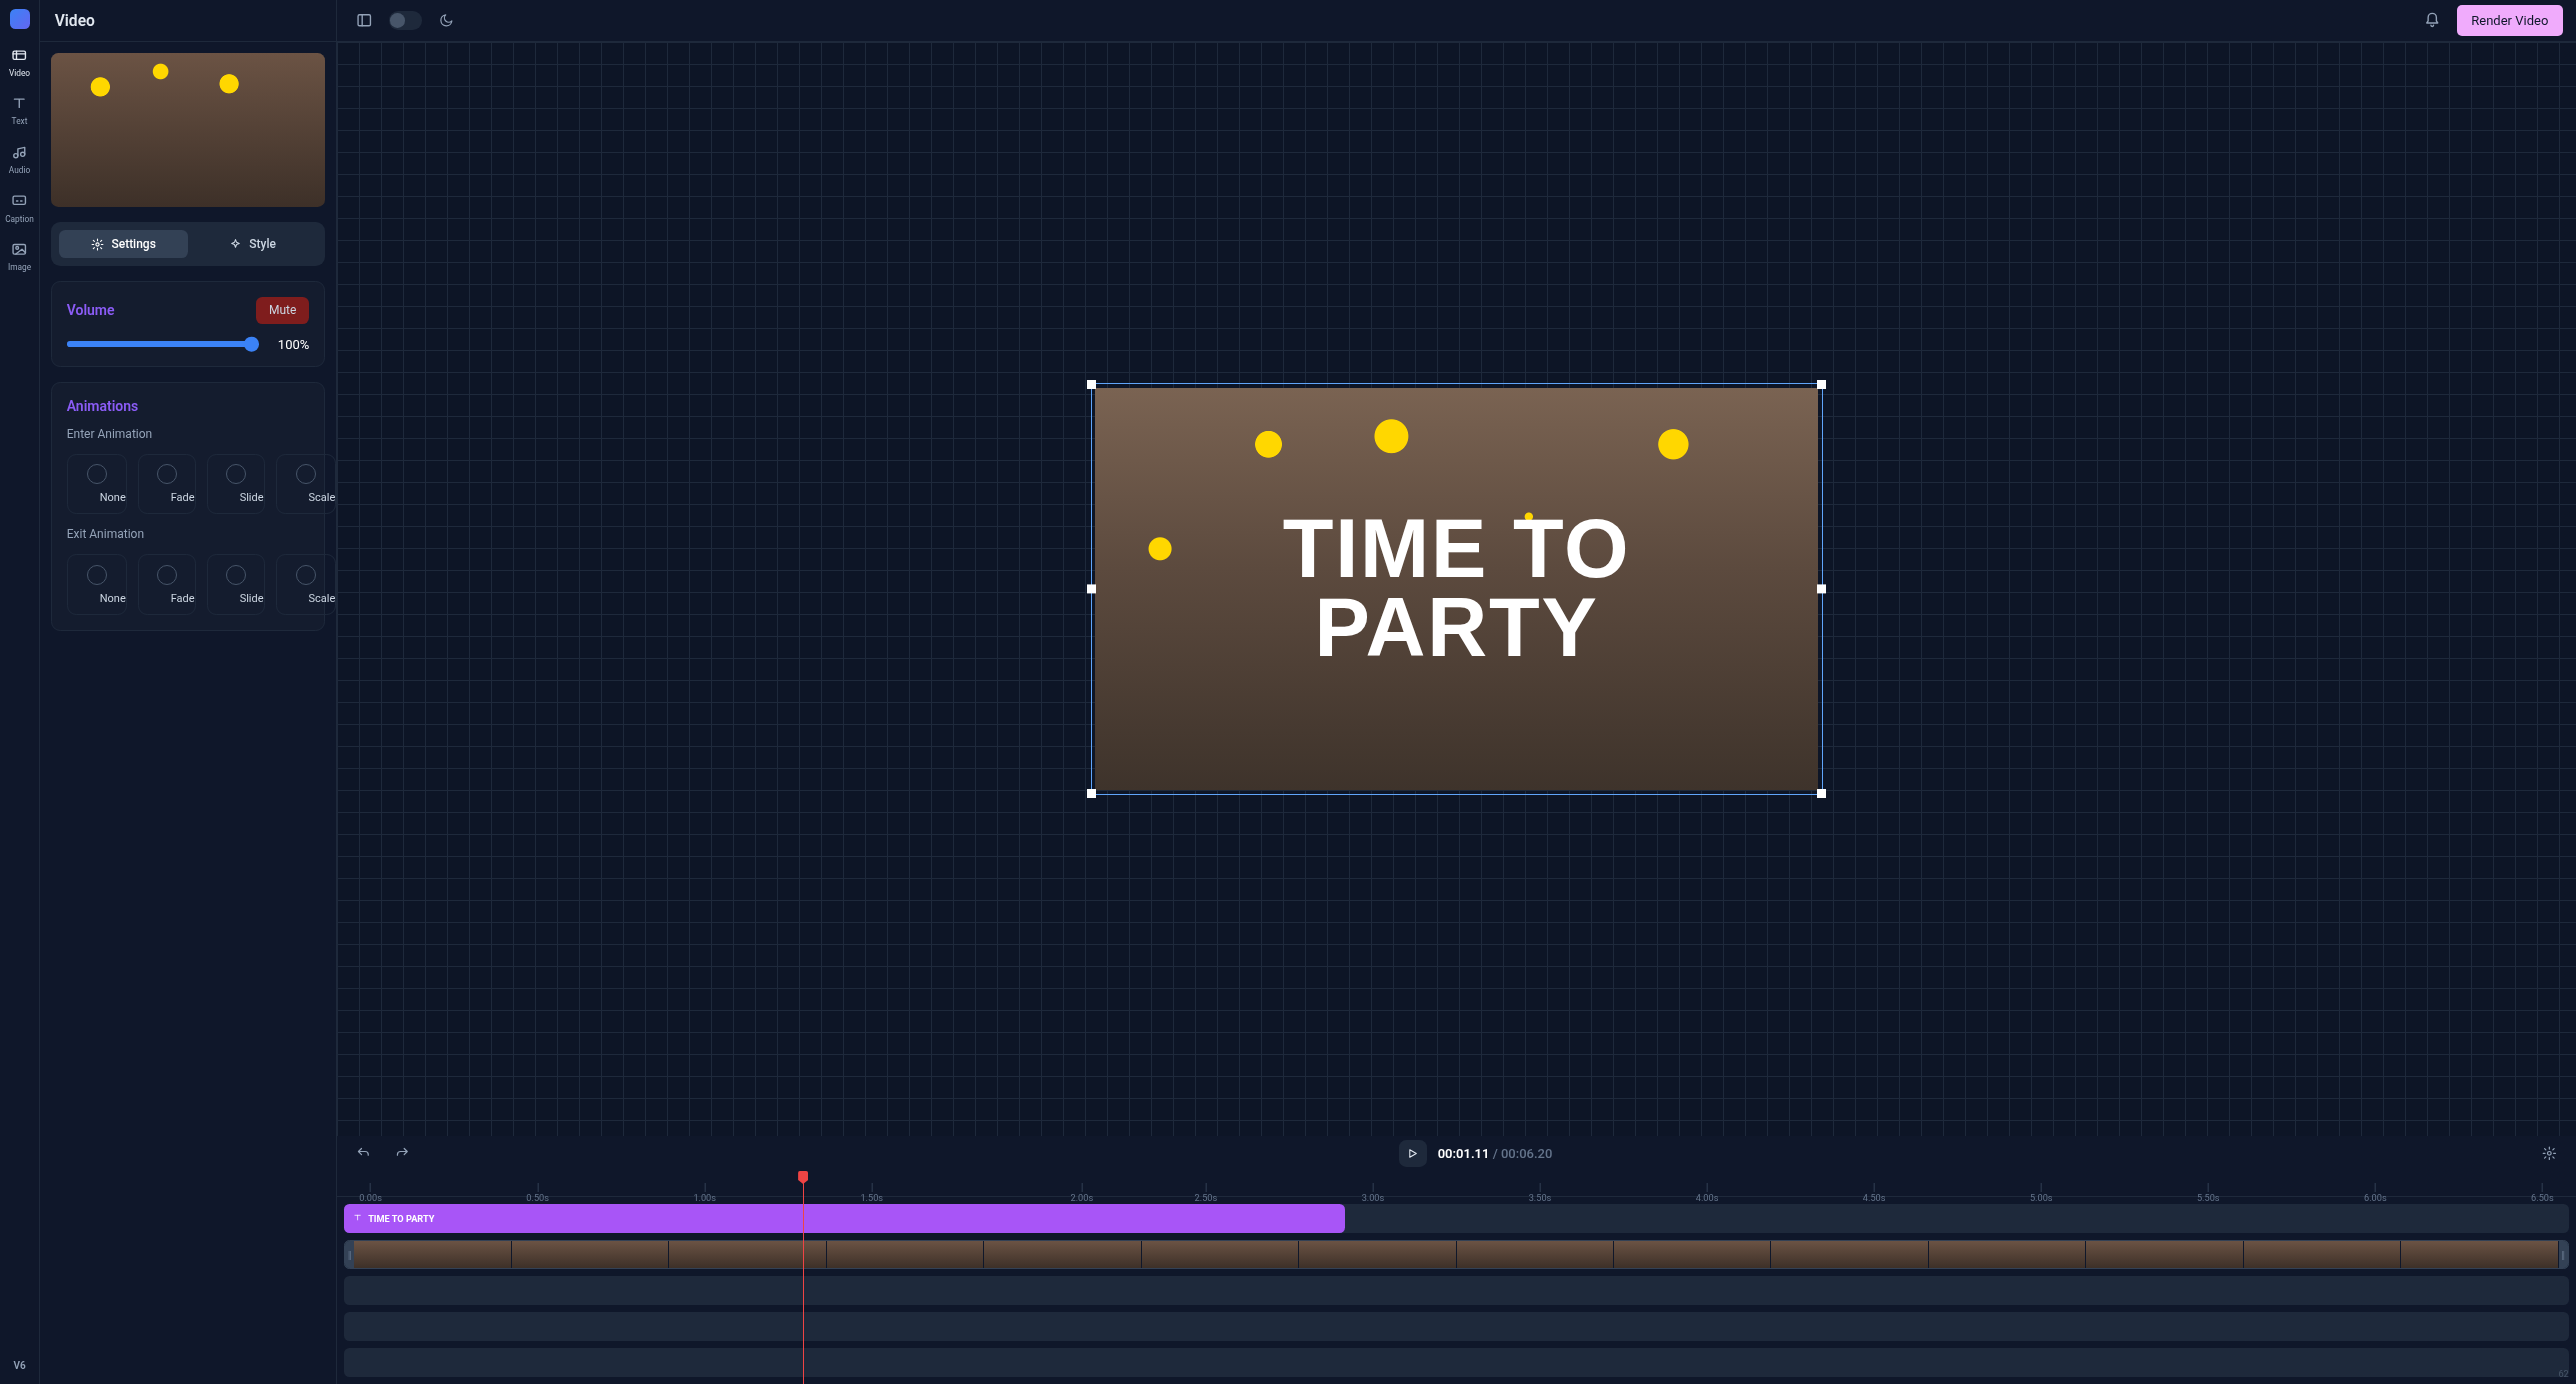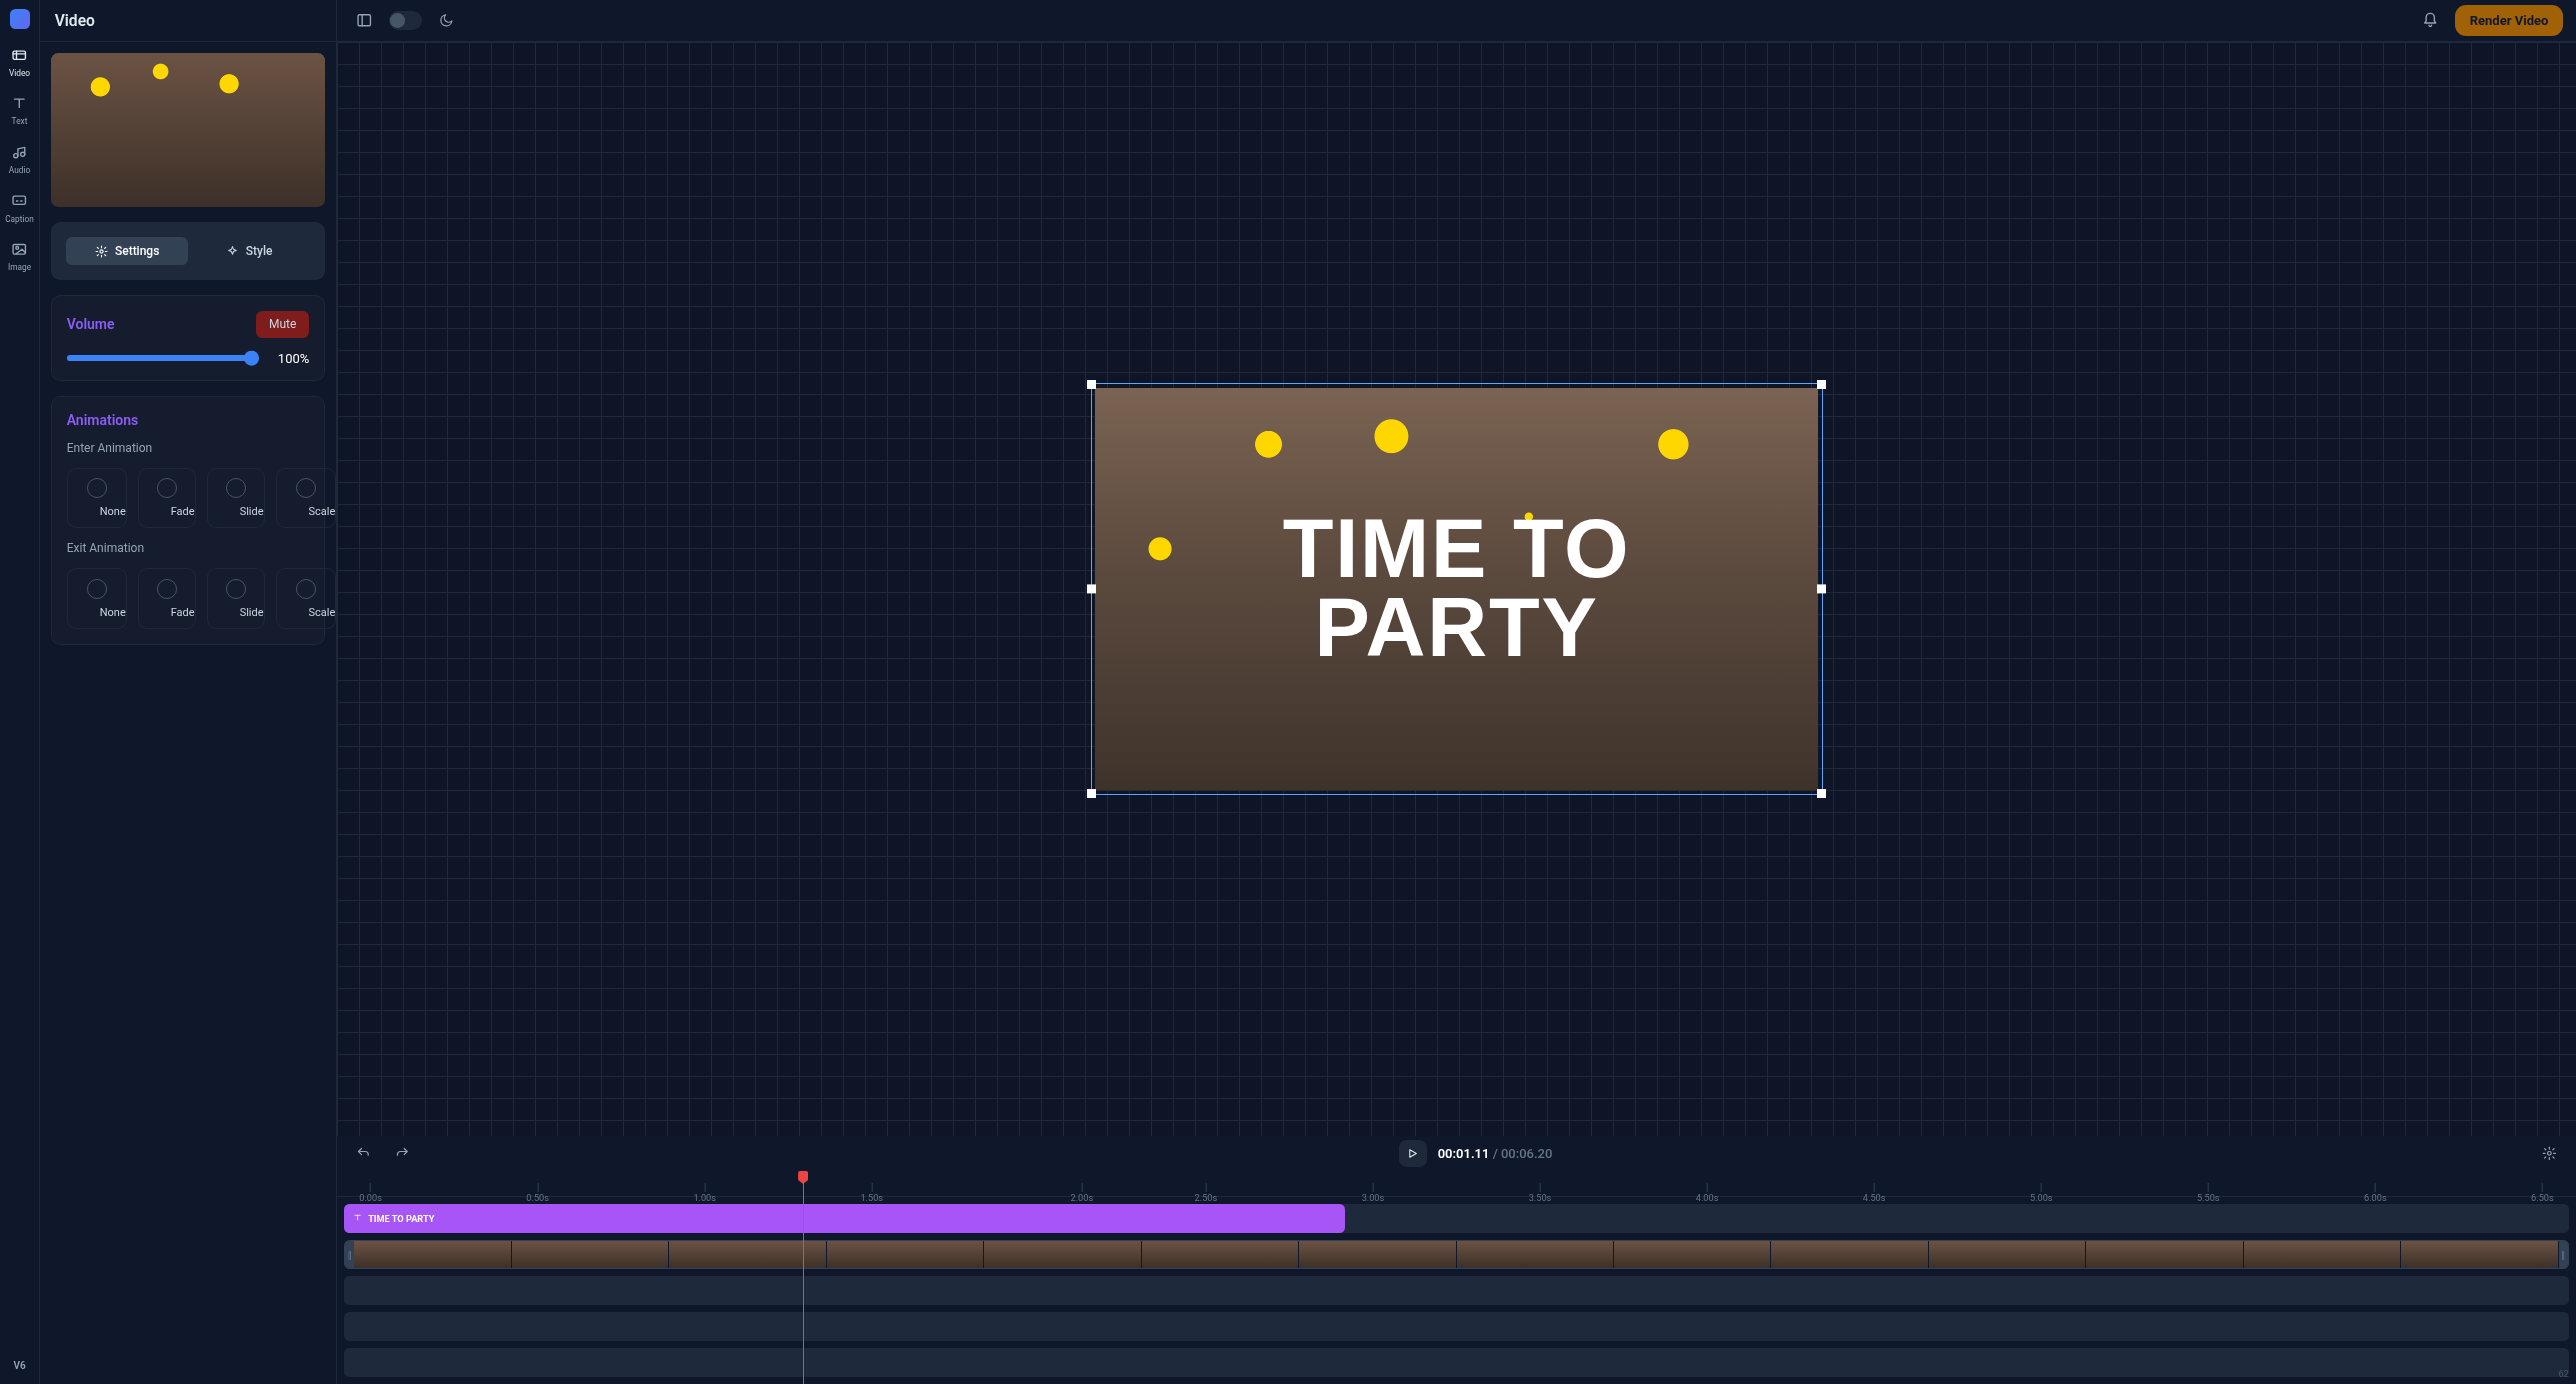--- a/index.html
+++ b/index.html
@@ -14,21 +14,21 @@
 .rail-item .ico { width:18.4px; height:18.4px; display:flex; align-items:center; justify-content:center; }
 .rail-item .lbl { font-size:8.3px; }
 .rail-foot { margin-top:auto; margin-bottom:13px; color:#94a3b8; font-size:10px; font-weight:600; }
 
 
 .panel { width:297px; background:#0f172a; border-right:0.9px solid #1e293b; display:flex; flex-direction:column; }
 .panel-head { height:42px; display:flex; align-items:center; padding:0 14.7px; font-size:15.6px; font-weight:600; border-bottom:0.9px solid #1e293b; }
 .panel-body { padding:11px 11px; display:flex; flex-direction:column; gap:14.7px; }
 .thumb { width:100%; aspect-ratio:16/9; border-radius:7.3px; background:radial-gradient(circle at 18% 22%,#ffd700 0 9.2px,transparent 10px),radial-gradient(circle at 40% 12%,#ffd700 0 7.3px,transparent 8.3px),radial-gradient(circle at 65% 20%,#ffd700 0 9.2px,transparent 10px),linear-gradient(180deg,#6b5344,#3d3028); }
 
-.seg { display:flex; background:#1e293b; border-radius:9.2px; padding:15px; }
+.seg { display:flex; background:#1e293b; border-radius:9.2px; padding:8px; }
 .seg-btn { flex:1; display:flex; align-items:center; justify-content:center; gap:7.3px; padding:7.3px 0; border-radius:6.4px; cursor:pointer; color:#cbd5e1; font-size:12px; font-weight:500; }
 .seg-btn.active { background:#334155; color:#fff; }
 .seg-btn .ico { width:13px; height:13px; }
 
 .card { background:#141c2e; border:0.9px solid #1e293b; border-radius:9.2px; padding:14.7px; display:flex; flex-direction:column; gap:13px; }
 .row { display:flex; align-items:center; justify-content:space-between; }
 .lbl-md { font-size:14px; font-weight:600; color:#8b5cf6; }
 .lbl-sm { font-size:12px; color:#94a3b8; }
 .btn-chip { background:#7f1d1d; color:#cbd5e1; border:none; padding:6.4px 13px; border-radius:6.4px; font-size:12px; cursor:pointer; }
 .slider-row { display:flex; align-items:center; gap:13px; }
@@ -40,21 +40,21 @@
 .anim .circ { width:20px; height:20px; border:1.8px solid #475569; border-radius:50%; }
 .anim .al { font-size:11px; color:#cbd5e1;margin-left:32px; }
 
 
 .main { flex:1; display:flex; flex-direction:column; }
 .topbar { height:42px; display:flex; align-items:center; padding:0 13px; gap:11px; border-bottom:0.9px solid #1e293b; }
 .icon-btn { width:27.5px; height:27.5px; display:flex; align-items:center; justify-content:center; border-radius:5.5px; cursor:pointer; color:#94a3b8; }
 .toggle { width:33px; height:18.4px; background:#1e293b; border-radius:9.2px; position:relative; cursor:pointer; }
 .toggle .dot { position:absolute; left:1.8px; top:1.8px; width:14.7px; height:14.7px; background:#475569; border-radius:50%; }
 .spacer { flex:1; }
-.btn-primary { background:#a16207; color:#0f172a; border:none; padding:8.3px 14.7px; border-radius:11px; font-size:13px; font-weight:700; cursor:pointer; }
+.btn-primary { background:#f0abfc; color:#0f172a; border:none; padding:8.3px 14.7px; border-radius:5px; font-size:13px; font-weight:400; cursor:pointer; }
 
 .stage-zone { flex:1; display:flex; align-items:center; justify-content:center; background-image:linear-gradient(#1e293b 0.9px,transparent 0.9px),linear-gradient(90deg,#1e293b 0.9px,transparent 0.9px); background-size:22px 22px; background-color:#0d1526; }
 .stage { position:relative; width:732px; aspect-ratio:16/9; border:0.9px solid #60a5fa; }
 .stage-fill { position:absolute; inset:3.7px; border-radius:1.8px; overflow:hidden; }
 .scene { width:100%; height:100%; background:
  radial-gradient(circle at 24% 14%,#ffd700 0 13px,transparent 13.8px),
  radial-gradient(circle at 41% 12%,#ffd700 0 16.5px,transparent 17.4px),
  radial-gradient(circle at 9% 40%,#ffd700 0 11px,transparent 12px),
  radial-gradient(circle at 80% 14%,#ffd700 0 14.7px,transparent 15.6px),
  radial-gradient(circle at 60% 32%,#ffd700 0 3.7px,transparent 4.6px),

